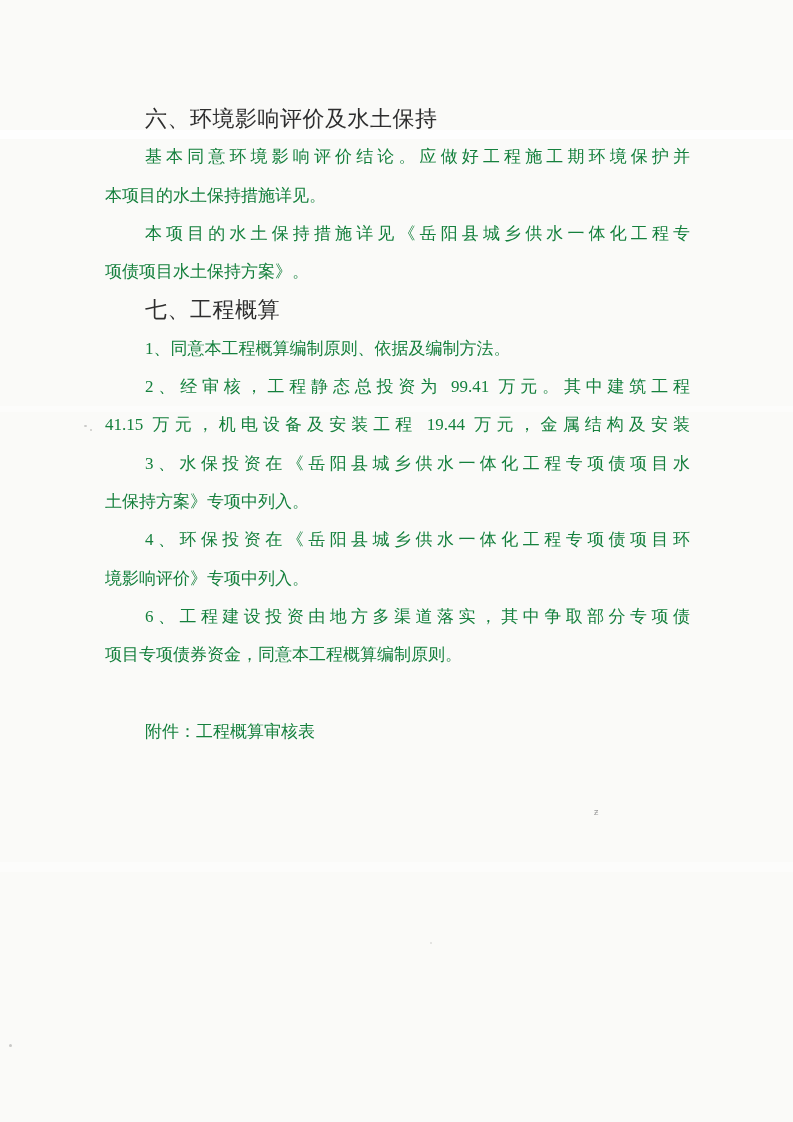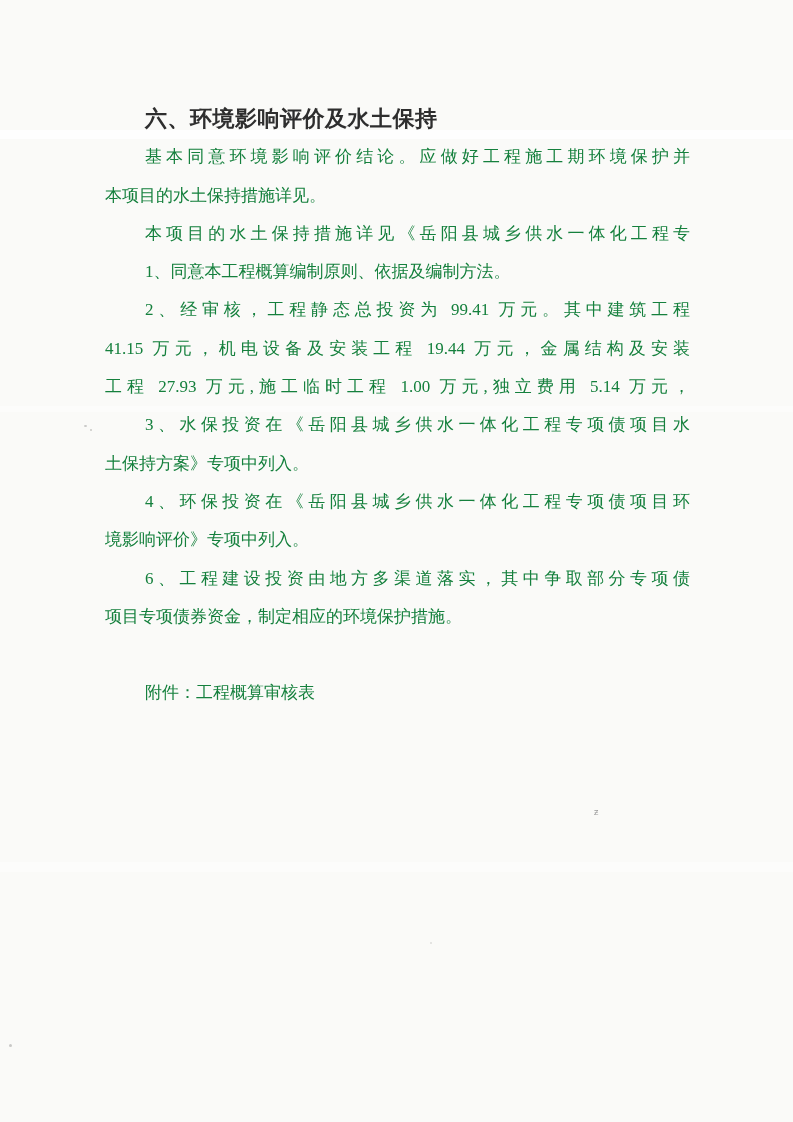--- a/index.html
+++ b/index.html
@@ -43,21 +43,21 @@
     color: #15803d;
   }
   .line.fill {
     white-space: normal;
     text-align: justify;
     text-align-last: justify;
   }
   .line.indent { padding-left: 40px; }
   .line.heading {
     font-family: "Liberation Sans", "DejaVu Sans", sans-serif;
-    font-weight: 700;
+    font-weight: 400;
     font-size: 22px;
     letter-spacing: 0.5px;
     color: #2e2e2e;
   }
   .line.spacer { visibility: hidden; }
   
   .speckle {
     position: absolute;
     color: #9a9a9a;
     font-size: 9px;
@@ -78,30 +78,31 @@
 <div class="page">
   <div class="streak s1"></div>
   <div class="streak s2"></div>
   <div class="streak s3"></div>
 
   <div class="content" id="doc-content">
       <div class="line heading indent">六、环境影响评价及水土保持</div>
       <div class="line indent fill">基本同意环境影响评价结论。应做好工程施工期环境保护并</div>
       <div class="line">本项目的水土保持措施详见。</div>
       <div class="line indent fill">本项目的水土保持措施详见《岳阳县城乡供水一体化工程专</div>
+      <div class="line">项债项目水土保持方案》。</div>
+      <div class="line heading indent">七、工程概算</div>
       <div class="line indent">1、同意本工程概算编制原则、依据及编制方法。</div>
       <div class="line indent fill">2、经审核，工程静态总投资为 99.41 万元。其中建筑工程</div>
       <div class="line fill">41.15 万元，机电设备及安装工程 19.44 万元，金属结构及安装</div>
-      <div class="line fill">工程 27.93 万元,施工临时工程 1.00 万元,独立费用 5.14 万元，</div>
       <div class="line indent fill">3、水保投资在《岳阳县城乡供水一体化工程专项债项目水</div>
       <div class="line">土保持方案》专项中列入。</div>
       <div class="line indent fill">4、环保投资在《岳阳县城乡供水一体化工程专项债项目环</div>
       <div class="line">境影响评价》专项中列入。</div>
       <div class="line indent fill">6、工程建设投资由地方多渠道落实，其中争取部分专项债</div>
-      <div class="line">项目专项债券资金，制定相应的环境保护措施。</div>
+      <div class="line">项目专项债券资金，同意本工程概算编制原则。</div>
       <div class="line spacer"></div>
       <div class="line indent">附件：工程概算审核表</div>
     </div>
 
   <div class="speckle" style="left:594px; top:808px;">ᵶ</div>
   <div class="speck-dot" style="left:84px; top:425px; width:3px; height:2px;"></div>
   <div class="speck-dot" style="left:90px; top:429px; width:2px; height:2px;"></div>
   <div class="speck-dot" style="left:9px; top:1044px; width:3px; height:3px;"></div>
   <div class="speck-dot" style="left:430px; top:942px; width:2px; height:2px; opacity:.6;"></div>
 </div>

